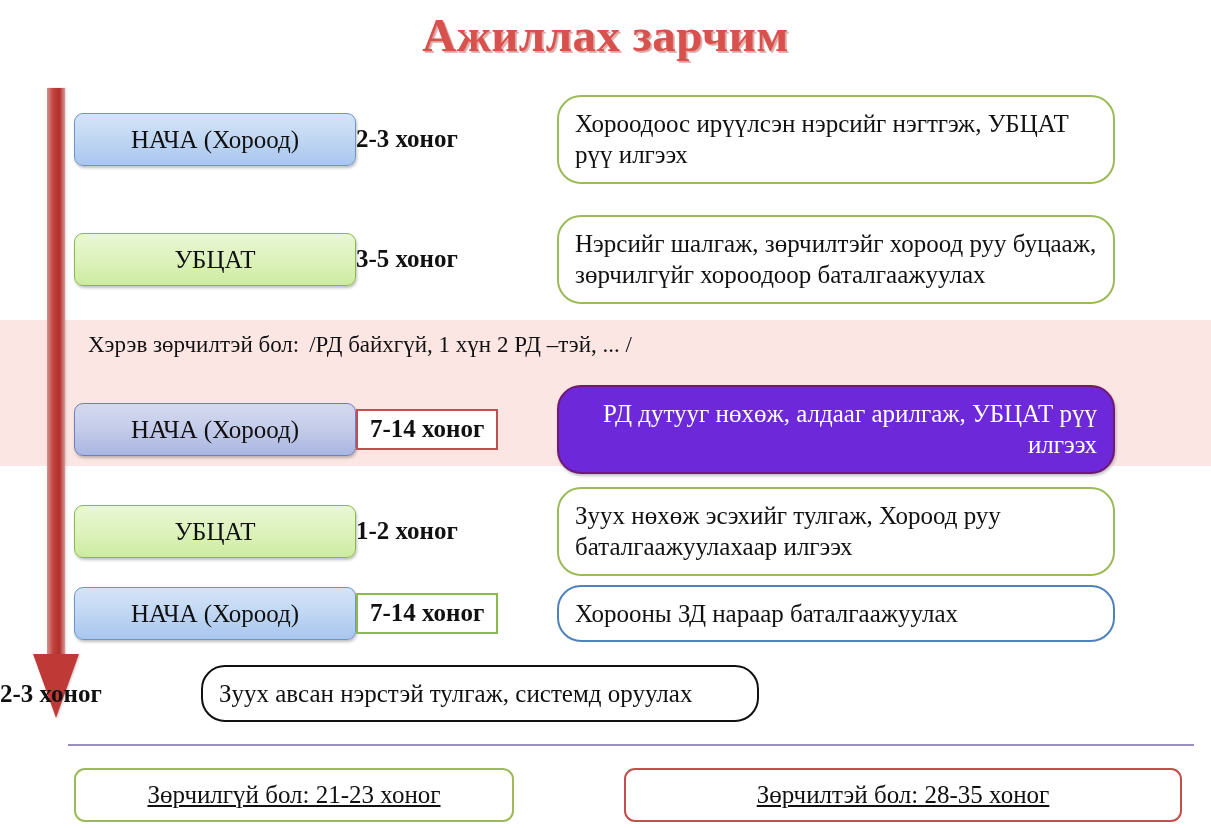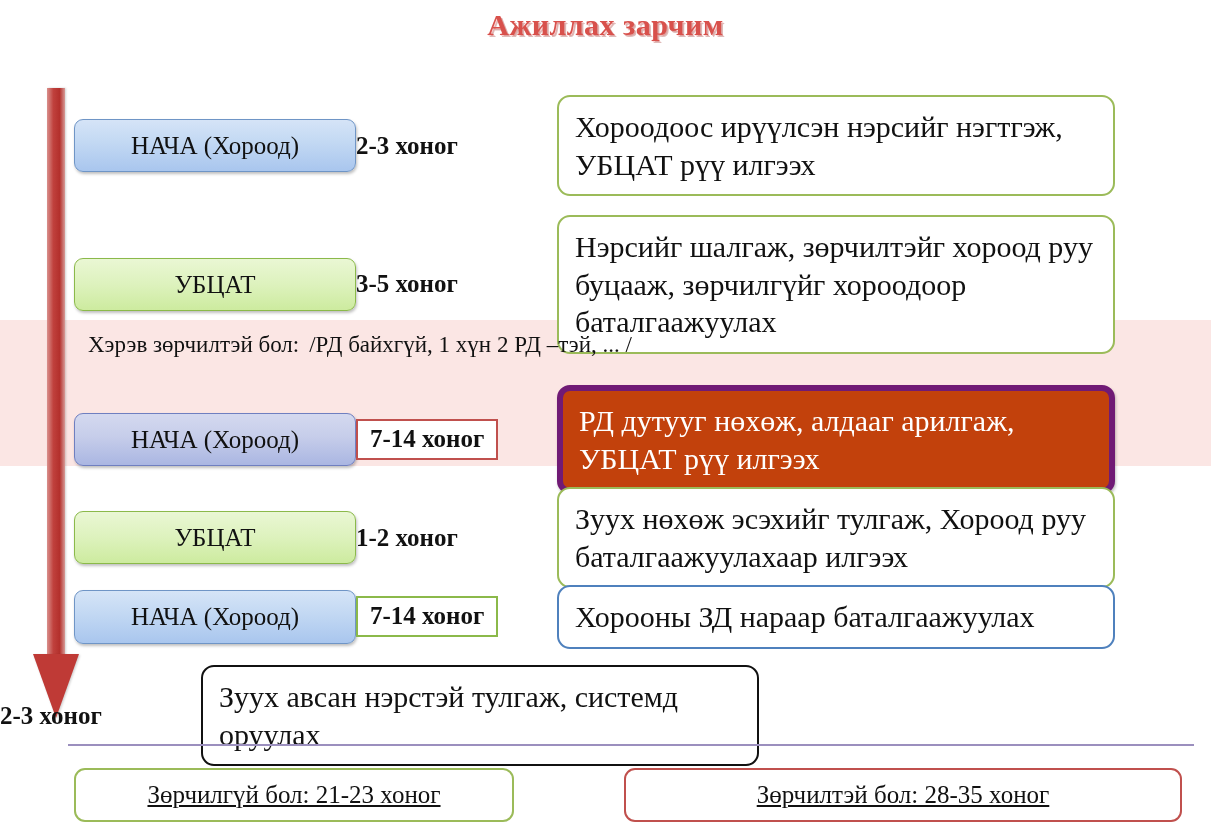--- a/index.html
+++ b/index.html
@@ -16,21 +16,21 @@
     color: #111111;
   }
 
   
   #page-title {
     position: absolute;
     top: 8px;
     left: 0;
     width: 1211px;
     text-align: center;
-    font-size: 30px;
+    font-size: 47px;
     font-weight: bold;
     letter-spacing: 0.5px;
     color: #d8514c;
     text-shadow: 2px 2px 0 rgba(160,60,55,.35), 1px 1px 0 rgba(255,190,190,.6);
   }
 
   
   #violation-band {
     position: absolute;
     left: 0;
@@ -118,34 +118,35 @@
     padding: 4px 12px;
     background: #ffffff;
     line-height: 1.15;
   }
   .duration .boxed.red-outline { border: 2.5px solid #c0504d; }
   .duration .boxed.green-outline { border: 2.5px solid #8bb94a; }
 
   .desc-box {
     width: 558px;
     box-sizing: border-box;
-    border-radius: 13px;
+    border-radius: 24px;
     background: #ffffff;
     padding: 11px 16px;
-    font-size: 30px;
+    font-size: 25px;
     line-height: 1.25;
   }
   .desc-green { border: 2px solid #9bbb59; }
   .desc-blue  { border: 2px solid #4f81bd; }
   .desc-black { border: 2.5px solid #111111; }
   .desc-red-fill {
-    border: 6px solid #701a75;
-    background: #c2410c;
+    border: 2px solid #701a75;
+    background: #6d28d9;
     color: #ffffff;
     box-shadow: 1px 2px 3px rgba(0,0,0,.25);
+    text-align: right;
   }
 
   
   #violation-note {
     position: absolute;
     left: 88px;
     top: 332px;
     font-size: 23px;
     white-space: nowrap;
   }

